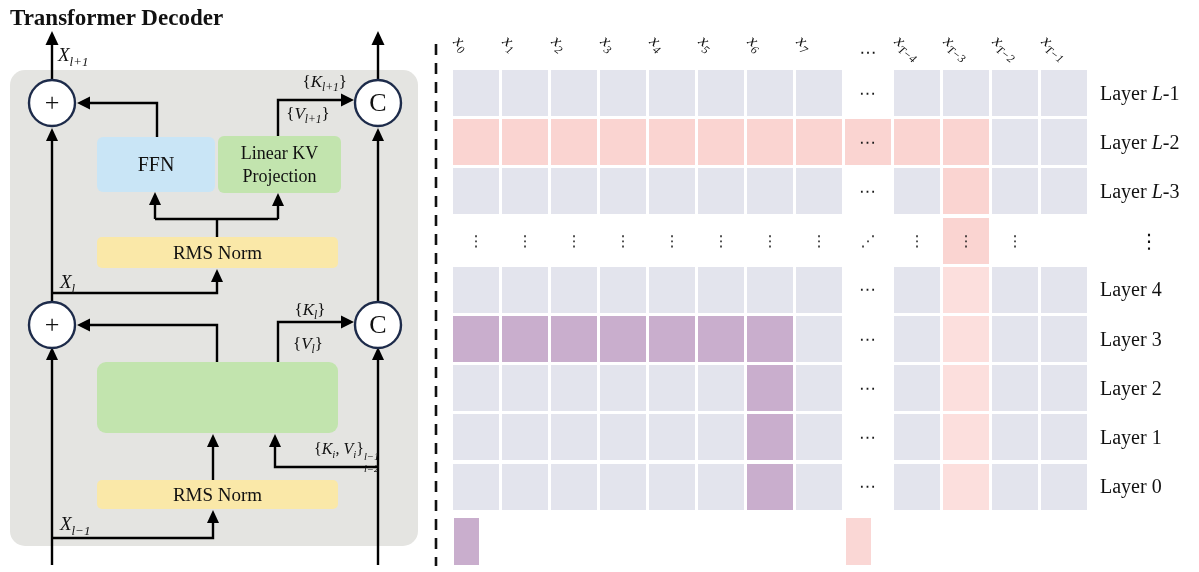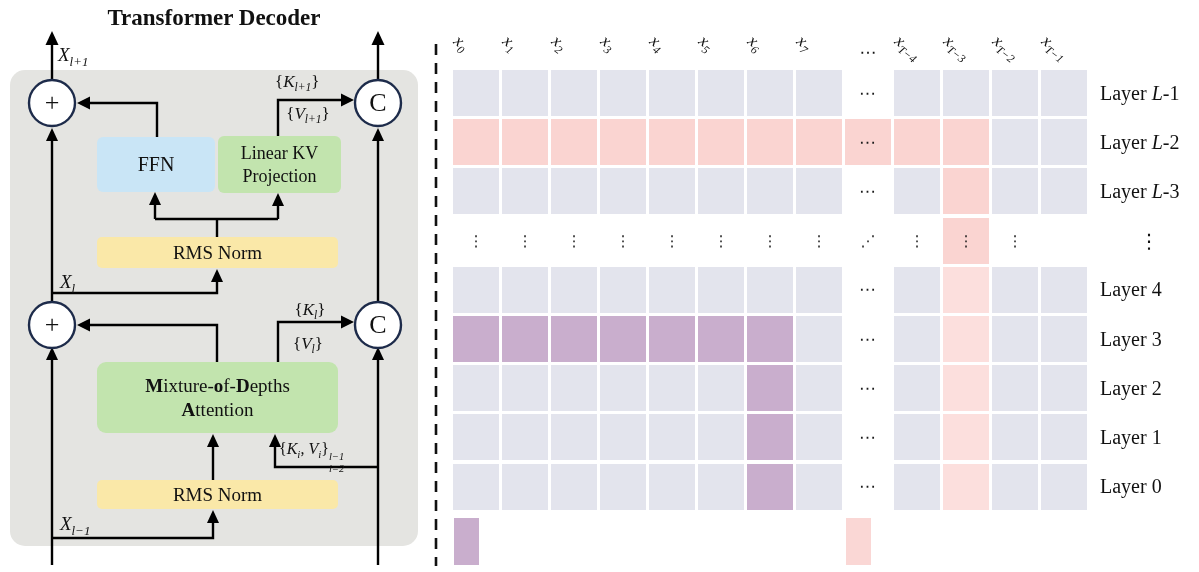--- a/index.html
+++ b/index.html
@@ -1,38 +1,38 @@
 <!DOCTYPE html>
 <html><head>
 <meta charset="utf-8">
 <style>
   html,body{margin:0;padding:0;background:#ffffff;}
   #figure{position:relative;width:1199px;height:572px;background:#ffffff;
           font-family:"Liberation Serif","DejaVu Serif",serif;color:#111;overflow:hidden;}
   #figure svg{position:absolute;left:0;top:0;}
   .abs{position:absolute;}
-  .title{font-weight:bold;text-align:center;}
+  .title{font-weight:bold;text-align:left;}
   .boxtext{display:flex;align-items:center;justify-content:center;text-align:center;}
   .math i{font-style:italic;}
   sub{font-size:0.68em;}
   .op{display:flex;align-items:center;justify-content:center;font-size:26px;}
   .cell{position:absolute;width:46px;height:46px;display:flex;align-items:center;justify-content:center;}
   .cell span{font-size:17px;color:#1a1a1a;letter-spacing:1px;}
   .cell span.vdots{font-size:15px;letter-spacing:0;}
   .col-label{position:absolute;transform:rotate(38deg);transform-origin:0 0;
              font-style:italic;font-size:17px;white-space:nowrap;}
   .row-label{position:absolute;left:1100px;width:98px;height:46px;display:flex;
              align-items:center;font-size:20px;white-space:pre;}
   .row-label i{font-style:italic;}
   .legend-text{font-size:20px;white-space:pre;}
   .legend-text i{font-style:italic;font-weight:bold;}
   .legend-text sub{font-weight:bold;font-size:13px;}
   .stack{display:inline-flex;flex-direction:column;font-size:10.5px;line-height:1.1;
          vertical-align:-6px;font-style:italic;}
-  .kvcache{font-size:16px;white-space:nowrap;}
+  .kvcache{font-size:16px;white-space:nowrap;margin-left:35px;}
   .hdr-ellipsis{position:absolute;width:46px;text-align:center;font-size:17px;}
 </style>
 </head>
 <body>
 
 <div id="figure">
 
   <svg width="1199" height="572" viewBox="0 0 1199 572">
 
     <rect x="10" y="70" width="408" height="476" rx="15" fill="#e4e4e1"></rect>
@@ -97,38 +97,35 @@
 
     <line x1="436" y1="44" x2="436" y2="566" stroke="#111" stroke-width="2.6" stroke-dasharray="11 8"></line>
   </svg>
 
   <div class="abs title" style="left:10px;top:5px;width:408px;font-size:23px;">Transformer Decoder</div>
 
   <div class="abs math" style="left:58px;top:44px;font-size:19px;"><i>X</i><sub><i>l+1</i></sub></div>
   <div class="abs math" style="left:60px;top:271px;font-size:19px;"><i>X</i><sub><i>l</i></sub></div>
   <div class="abs math" style="left:60px;top:513px;font-size:19px;"><i>X</i><sub><i>l−1</i></sub></div>
 
-  <div class="abs math" style="left:275px;top:72px;width:72px;text-align:left;font-size:17px;"><span>{</span><i>K</i><sub><i>l+1</i></sub><span>}</span></div>
+  <div class="abs math" style="left:275px;top:72px;width:72px;text-align:right;font-size:17px;"><span>{</span><i>K</i><sub><i>l+1</i></sub><span>}</span></div>
   <div class="abs math" style="left:275px;top:104px;width:66px;text-align:center;font-size:17px;"><span>{</span><i>V</i><sub><i>l+1</i></sub><span>}</span></div>
   <div class="abs math" style="left:286px;top:300px;width:48px;text-align:center;font-size:17px;"><span>{</span><i>K</i><sub><i>l</i></sub><span>}</span></div>
   <div class="abs math" style="left:286px;top:334px;width:44px;text-align:center;font-size:17px;"><span>{</span><i>V</i><sub><i>l</i></sub><span>}</span></div>
 
   <div class="abs math kvcache" style="left:279px;top:440px;"><span>{</span><i>K</i><sub><i>i</i></sub><span>, </span><i>V</i><sub><i>i</i></sub><span>}</span><span class="stack">
         <span>l−1</span>
         <span>i=2</span>
       </span></div>
 
   <div class="abs boxtext" style="left:218px;top:136px;width:123px;height:57px;font-size:18px;line-height:1.25;">
       <span><span>Linear KV</span><br><span>Projection</span></span>
     </div>
   <div class="abs boxtext" style="left:97px;top:137px;width:118px;height:55px;font-size:20px;">FFN</div>
   <div class="abs boxtext" style="left:97px;top:237px;width:241px;height:31px;font-size:19px;">RMS Norm</div>
-  <div class="abs boxtext" style="left:97px;top:362px;width:241px;height:71px;font-size:19px;line-height:1.25;">
-      <span><b>M</b><span>ixture-</span><b>o</b><span>f-</span><b>D</b><span>epths</span><br><b>A</b><span>ttention</span></span>
-    </div>
   <div class="abs boxtext" style="left:97px;top:480px;width:241px;height:29px;font-size:19px;">RMS Norm</div>
 
   <div class="abs op" style="left:29px;top:80px;width:46px;height:46px;">+</div>
   <div class="abs op" style="left:355px;top:80px;width:46px;height:46px;">C</div>
   <div class="abs op" style="left:29px;top:302px;width:46px;height:46px;">+</div>
   <div class="abs op" style="left:355px;top:302px;width:46px;height:46px;">C</div>
 
 
   <div class="abs hdr-ellipsis" style="left:845px;top:42px;">⋯</div>
 

